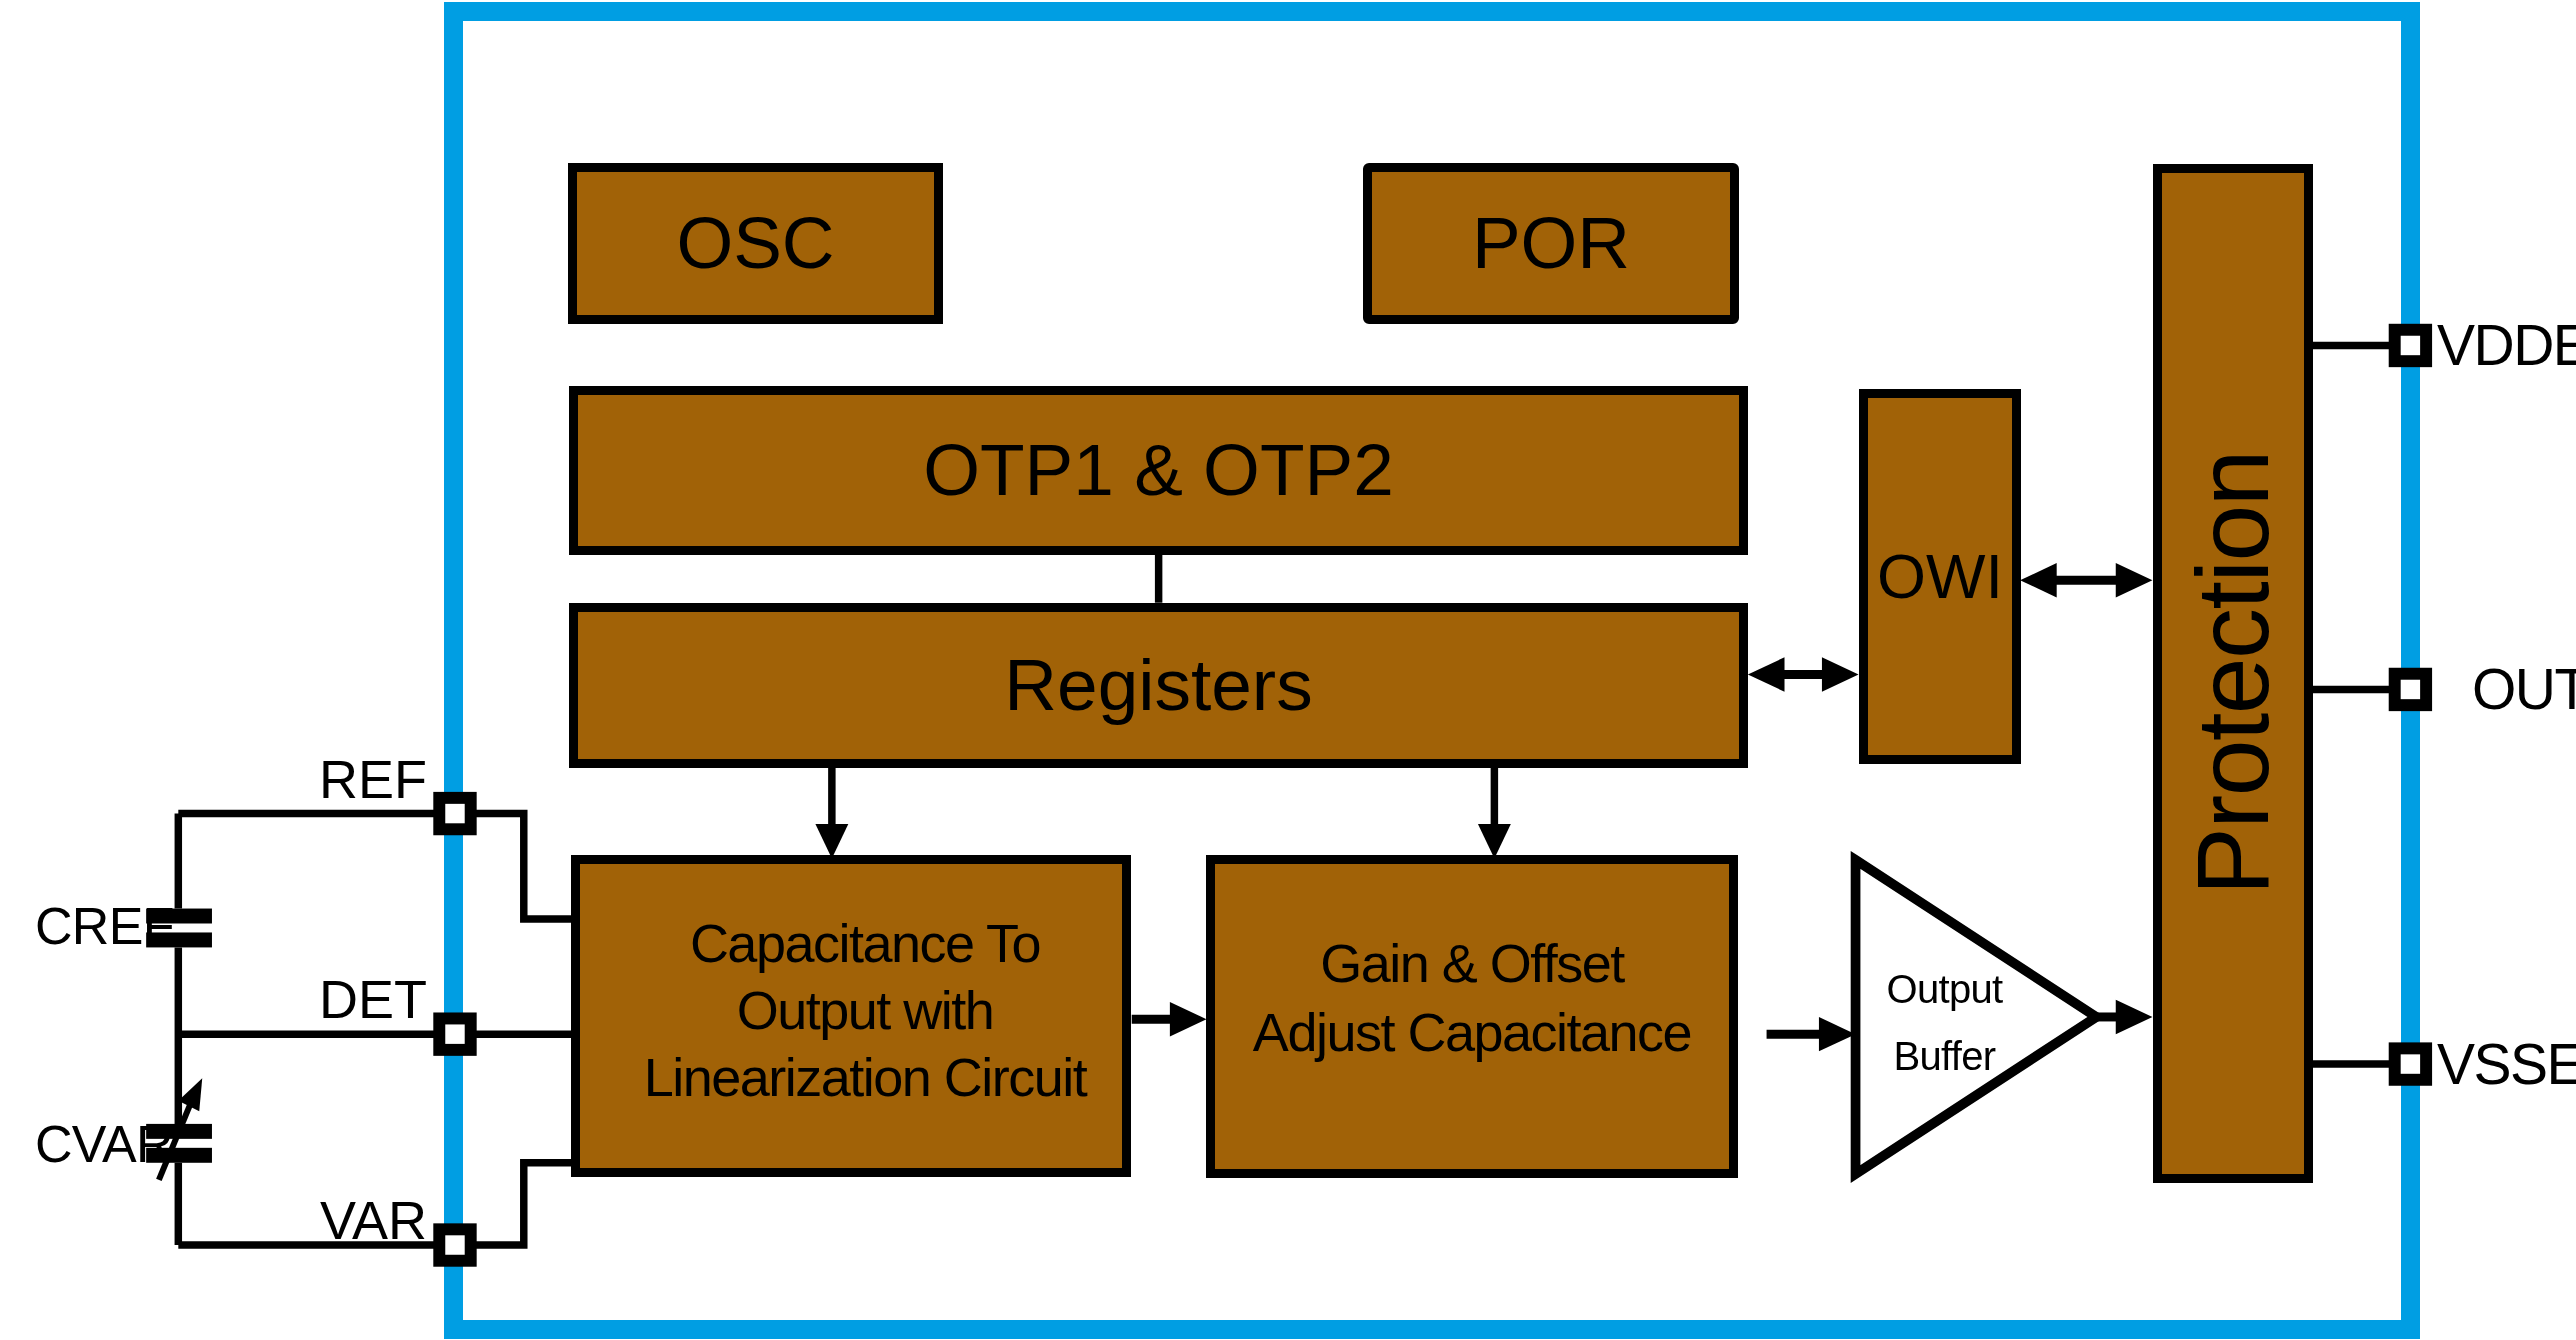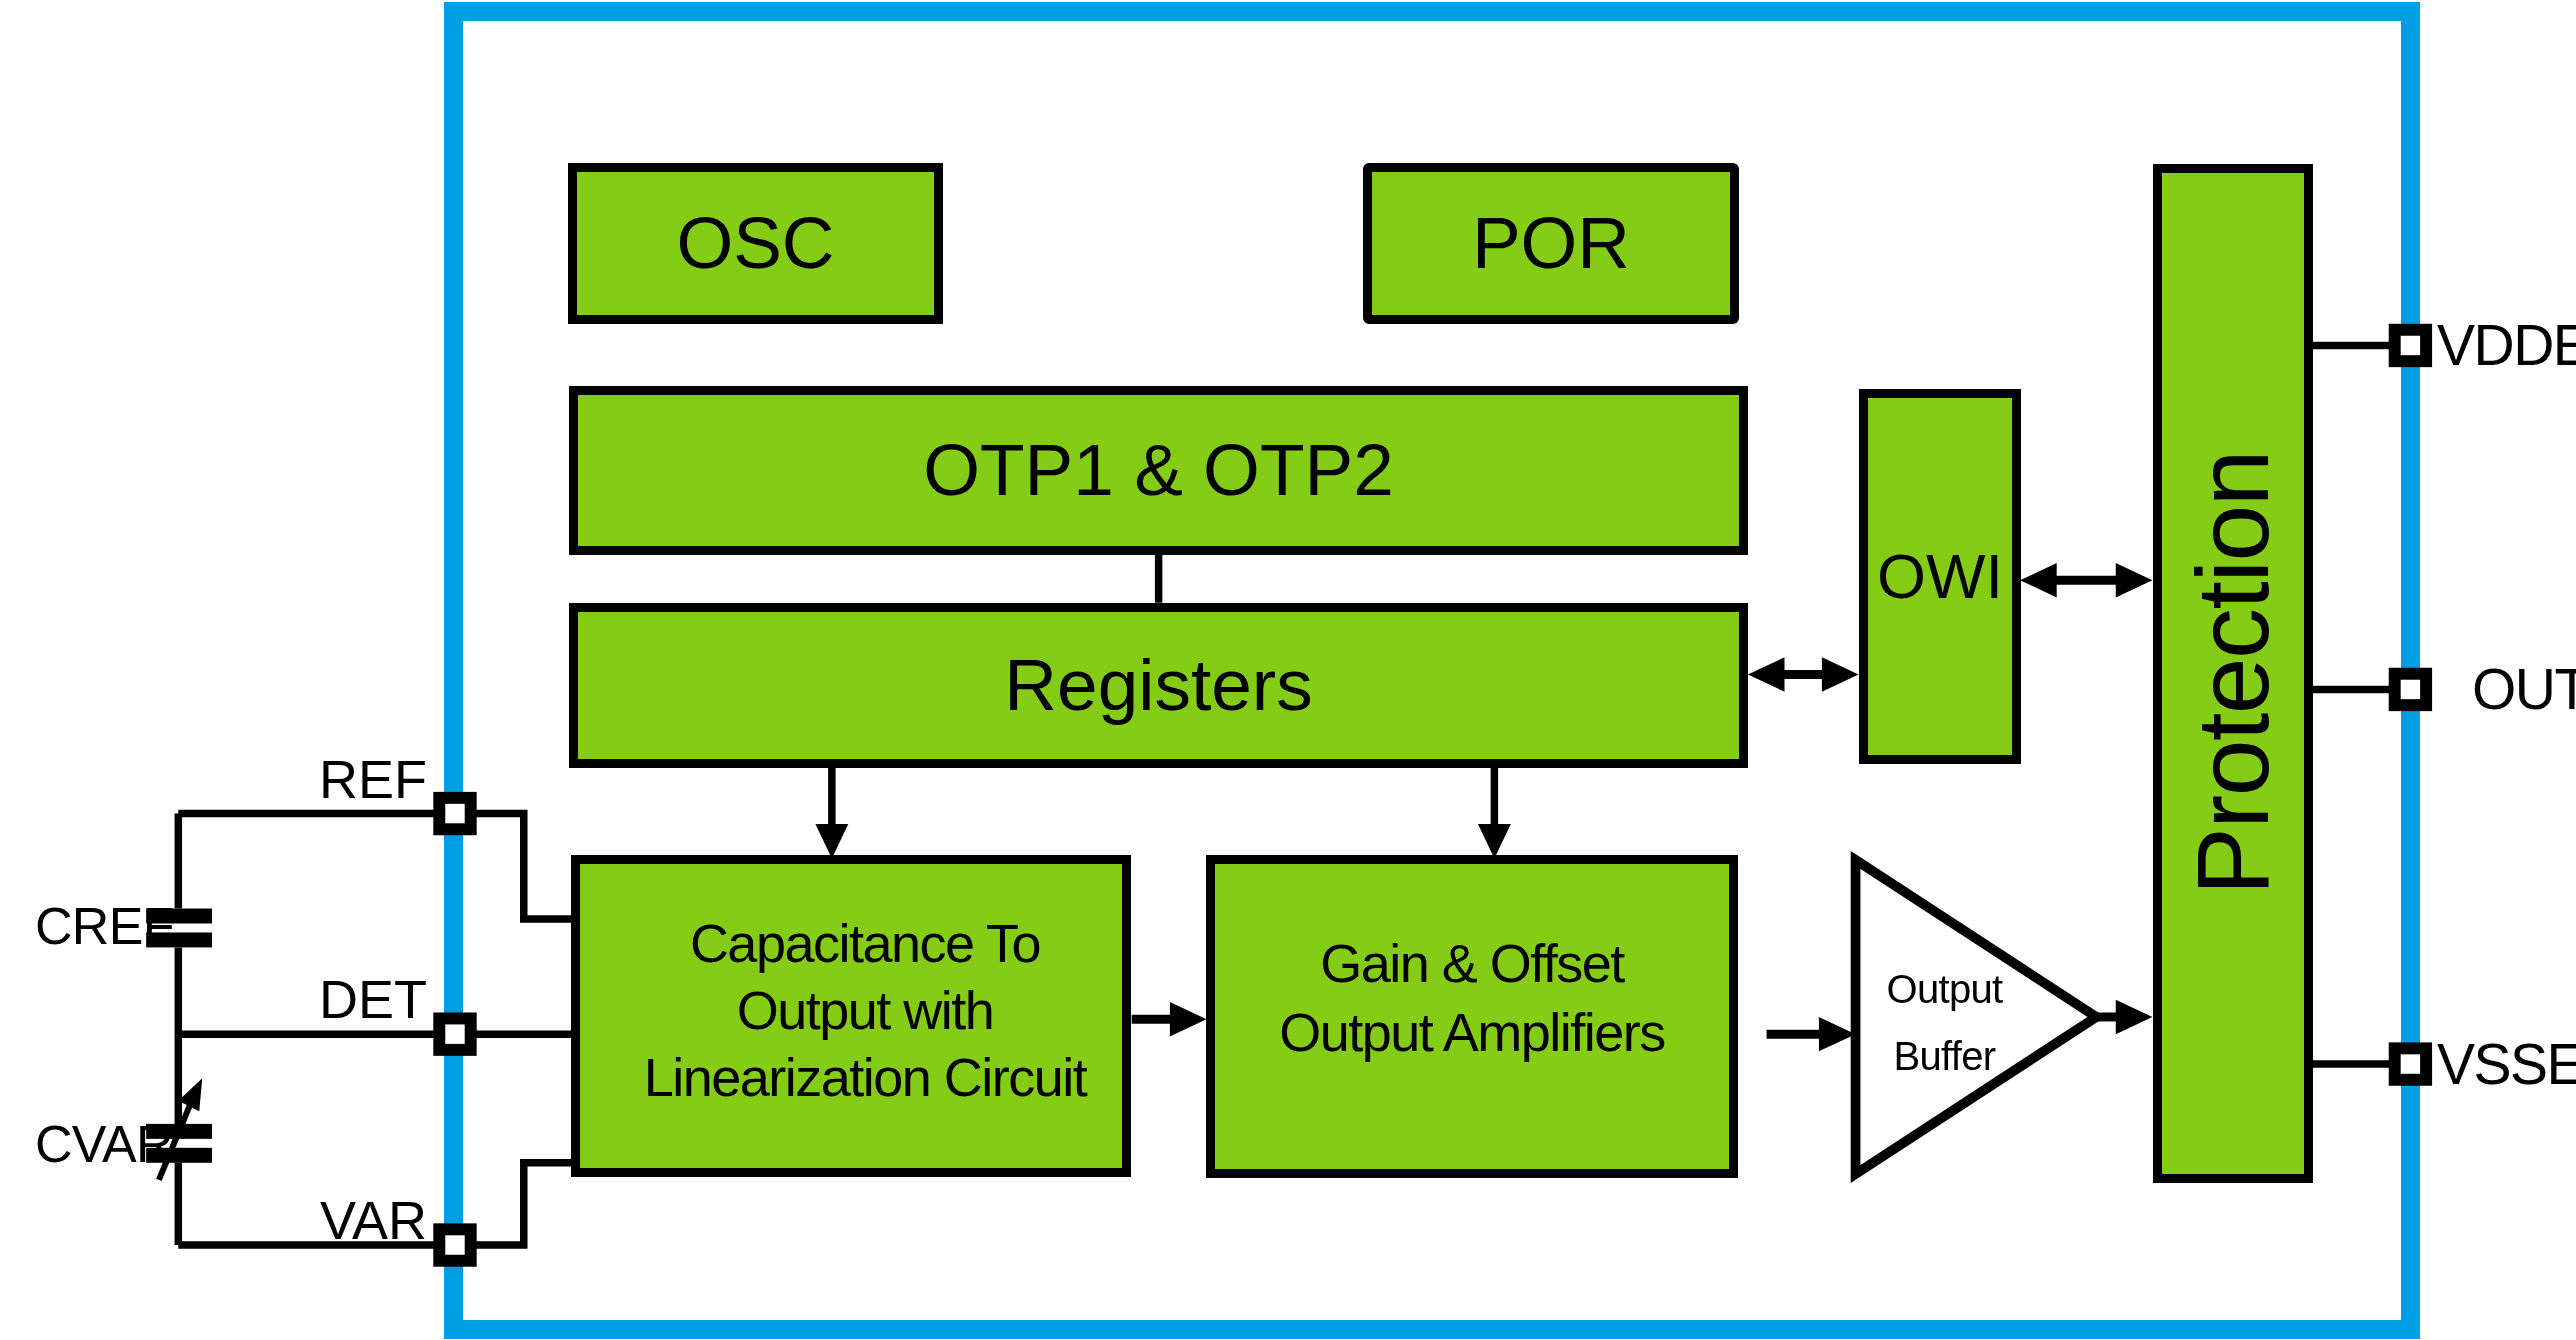--- a/index.html
+++ b/index.html
@@ -7,21 +7,21 @@
     width:2576px;height:1340px;overflow:hidden;background:#ffffff;
     font-family:"Liberation Sans", sans-serif;color:#000;
     position:relative;
   }
   .canvas{position:absolute;left:0;top:0;width:2576px;height:1340px;}
   .chip-border{
     position:absolute;left:444px;top:1.5px;width:1976px;height:1337px;
     border:19.4px solid #009EE3;box-sizing:border-box;z-index:0;
   }
   .box{
-    position:absolute;border:9.7px solid #000;background:#84cc16;
+    position:absolute;border:9.7px solid #000;background:#a16207;
     box-sizing:border-box;display:flex;align-items:center;justify-content:center;
     text-align:center;z-index:1;font-size:73px;line-height:1.02;
   }
   .box-osc{left:568px;top:163px;width:375px;height:161px;}
   .box-por{left:1363px;top:163px;width:376px;height:161px;border-radius:6px;}
   .box-otp{left:569px;top:386px;width:1179px;height:169px;}
   .box-registers{left:569px;top:603px;width:1179px;height:165px;}
   .box-owi{left:1859px;top:389px;width:162px;height:375px;font-size:63px;}
   .box-protection{left:2153px;top:164px;width:160px;height:1019px;}
   .box-protection .vtext{
@@ -72,21 +72,21 @@
   <div class="box box-c2v">
     <span>
       <span>Capacitance To</span><br>
       <span>Output with</span><br>
       <span>Linearization Circuit</span>
     </span>
   </div>
   <div class="box box-gain">
     <span>
       <span>Gain &amp; Offset</span><br>
-      <span>Output Amplifiers</span>
+      <span>Adjust Capacitance</span>
     </span>
   </div>
 
   <svg class="wiring" width="2576" height="1340" viewBox="0 0 3444 1792">
 
     <g>
       <path d="M1549 742 V806" stroke="#000" stroke-width="10" fill="none"></path>
     </g>
 
     <g>

